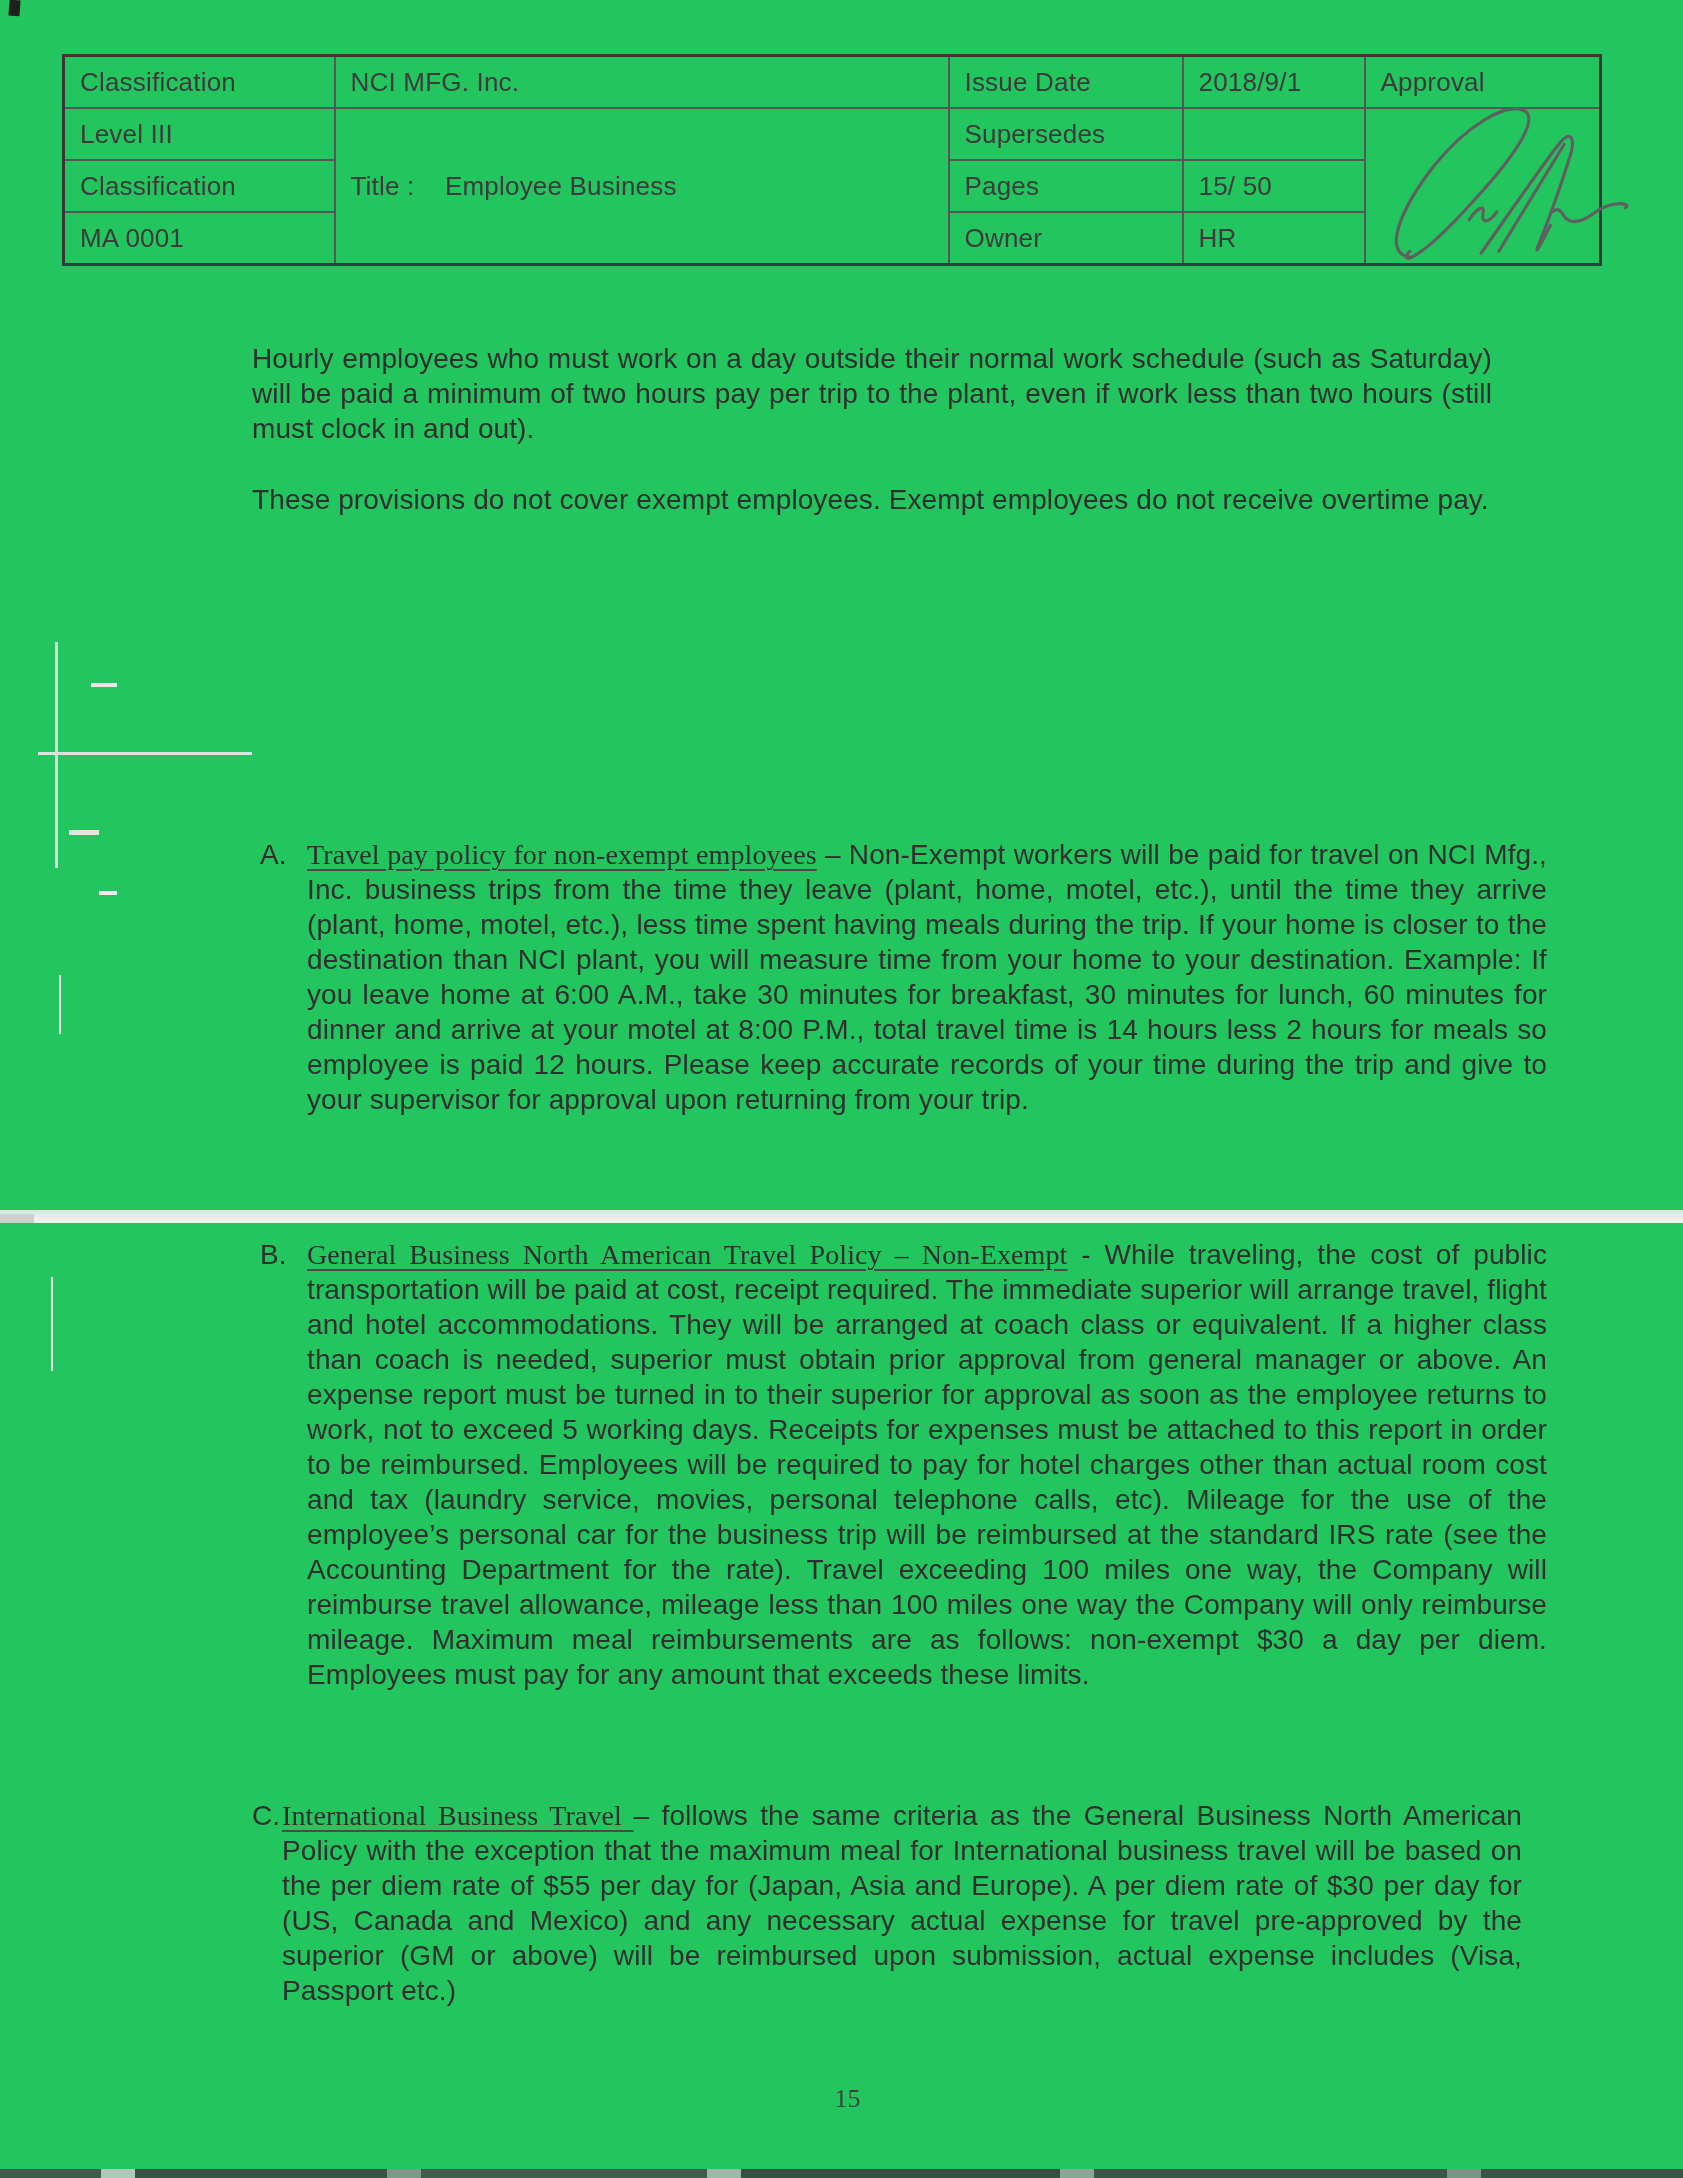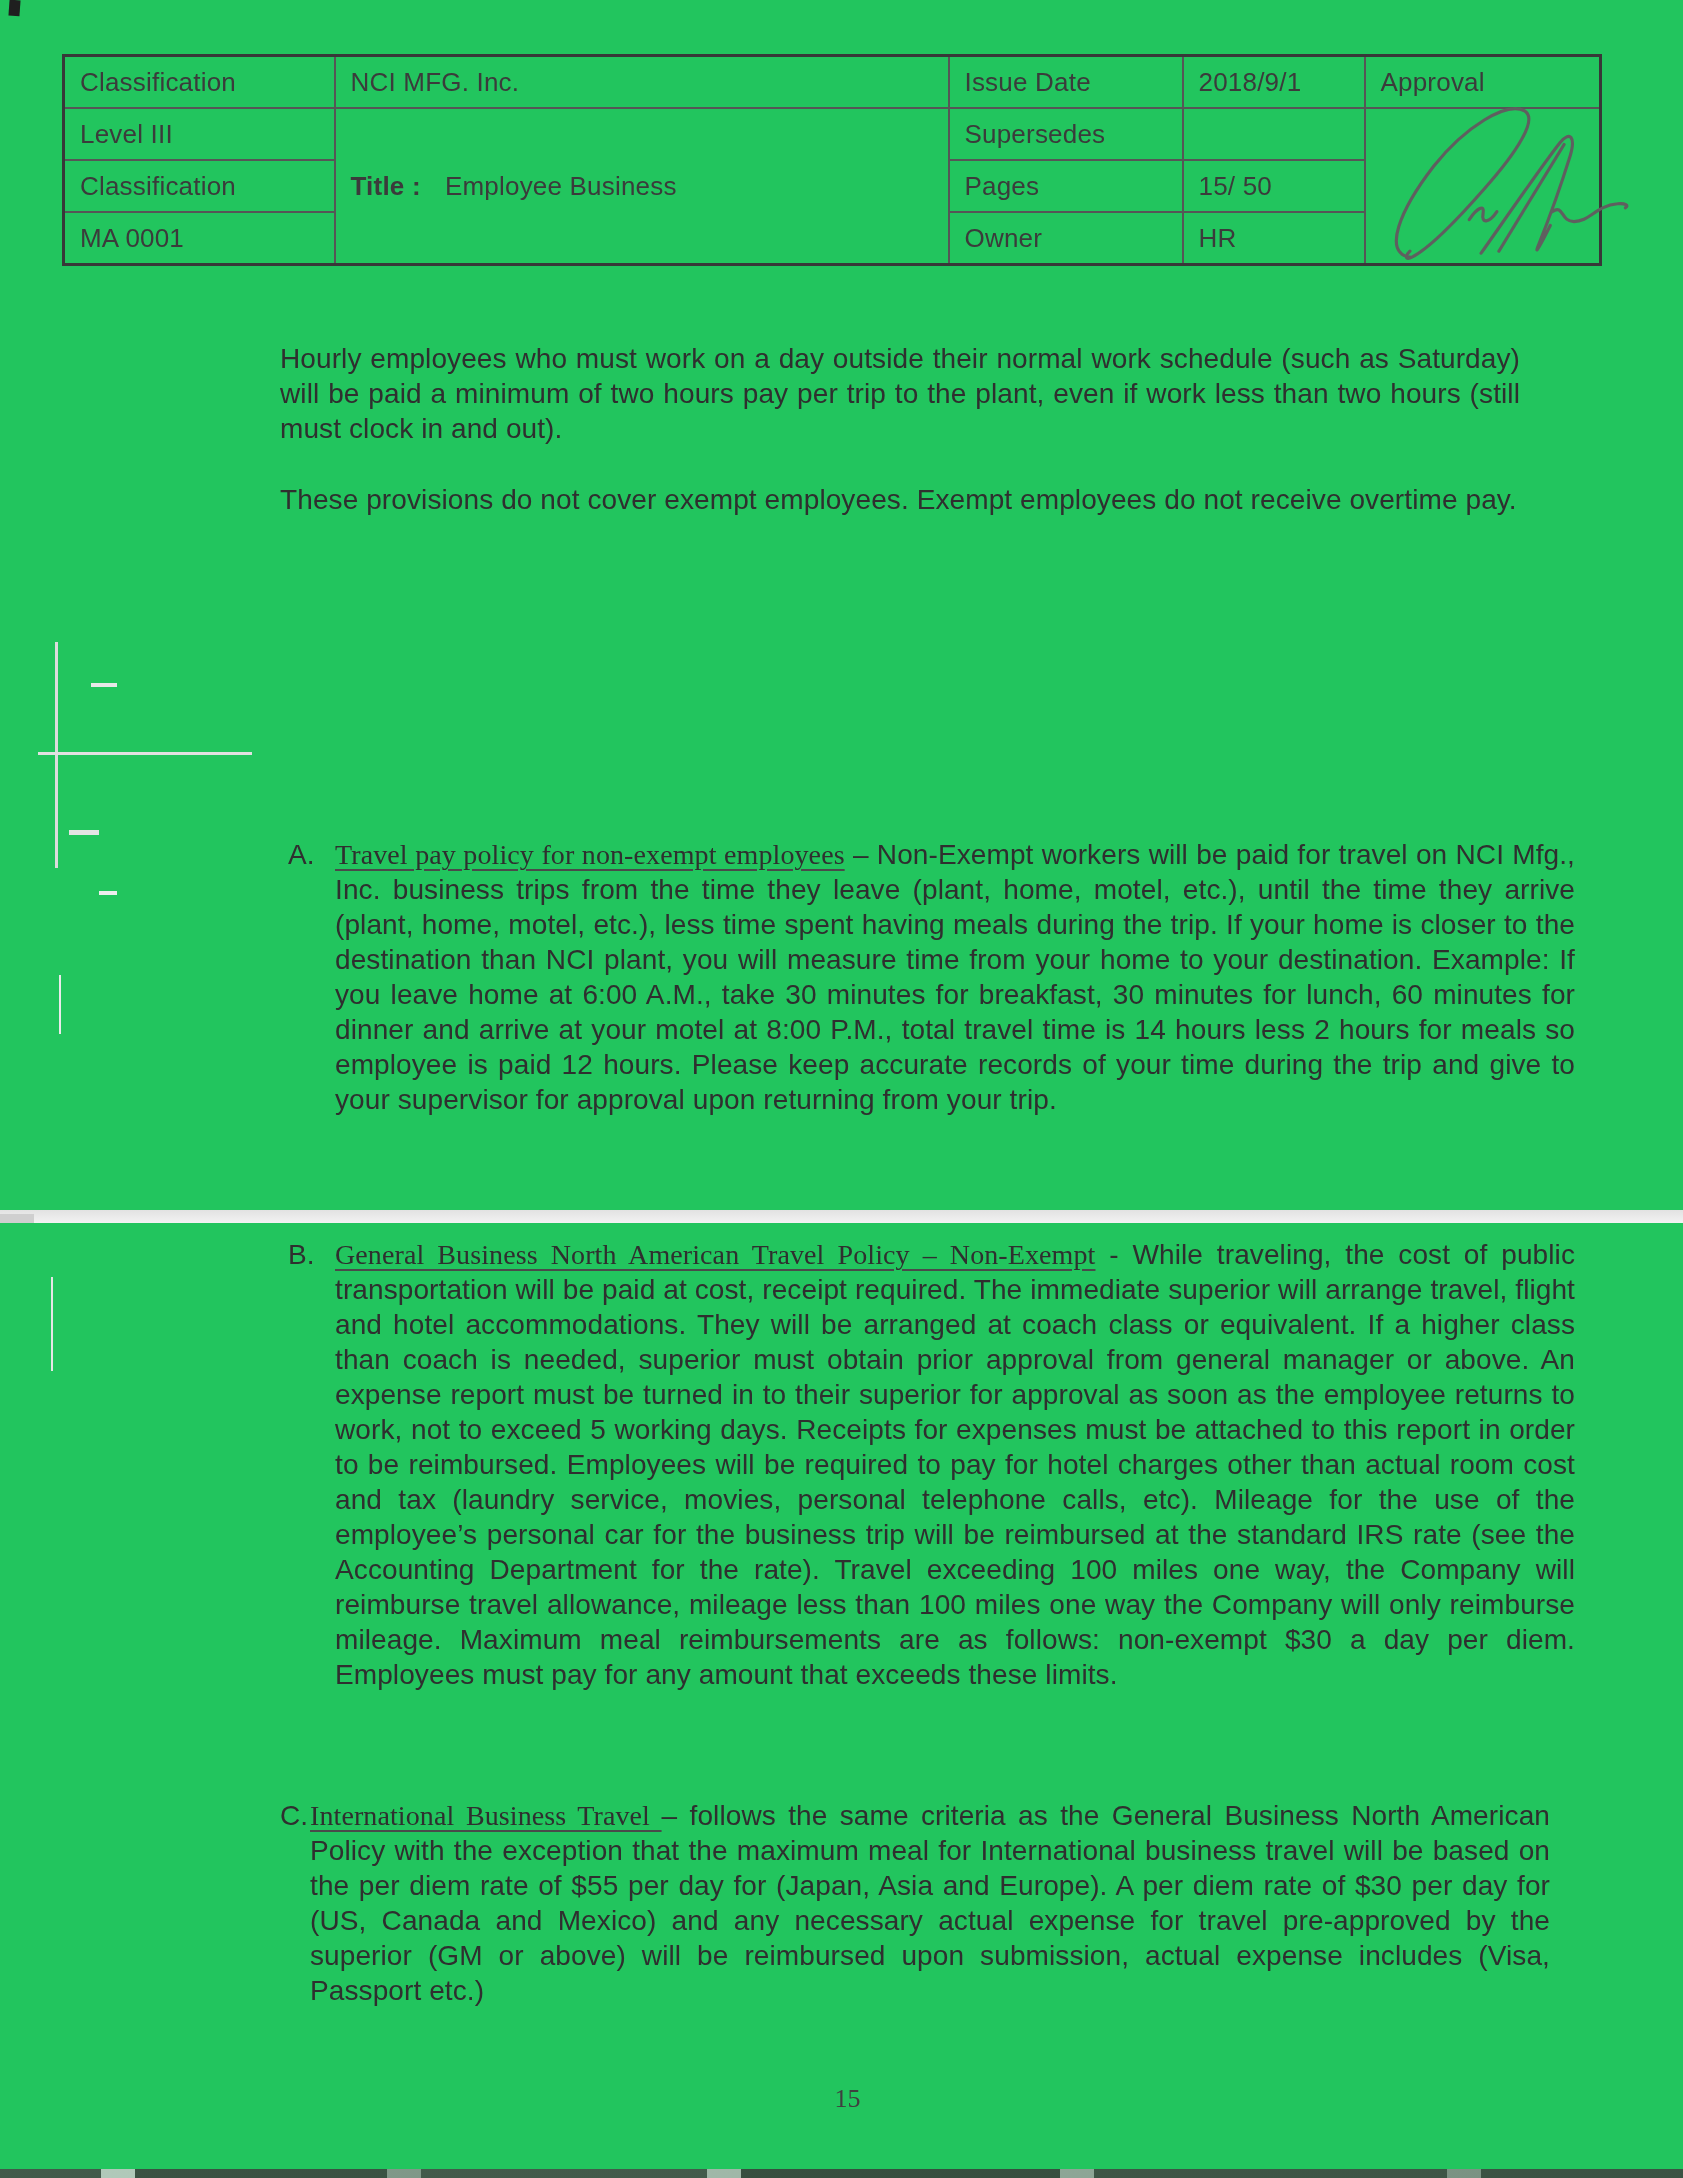--- a/index.html
+++ b/index.html
@@ -30,33 +30,32 @@
     height: 50px;
     padding: 0 0 0 15px;
     vertical-align: middle;
     letter-spacing: 0.2px;
     overflow: visible;
   }
   td.cell-top { vertical-align: top; padding-top: 12px; }
   td.sig-cell { position: relative; padding: 0; }
   .sig-wrap { position: absolute; left: 4px; top: -8px; width: 236px; height: 168px; overflow: visible; }
   .sig-wrap svg { overflow: visible; }
-  .title-label { display: inline-block; min-width: 87px; font-weight: bold; }
+  .title-label { display: inline-block; min-width: 87px; }
 
   
   .blk {
     position: absolute;
     left: 252px;
     width: 1240px;
     font-size: 28px;
     line-height: 35px;
     text-align: justify;
     letter-spacing: 0.1px;
     color: #2f2f2f;
-    margin-left: 28px;
   }
   .hblk { text-align: left; }
   .bold { font-weight: 700; }
   .item { padding-left: 55px; }
   .item.tight { padding-left: 30px; }
   .item-label { position: absolute; left: 8px; top: 0; }
   .item.tight .item-label { left: 0; }
   .u {
     text-decoration: underline;
     text-decoration-thickness: 2px;

